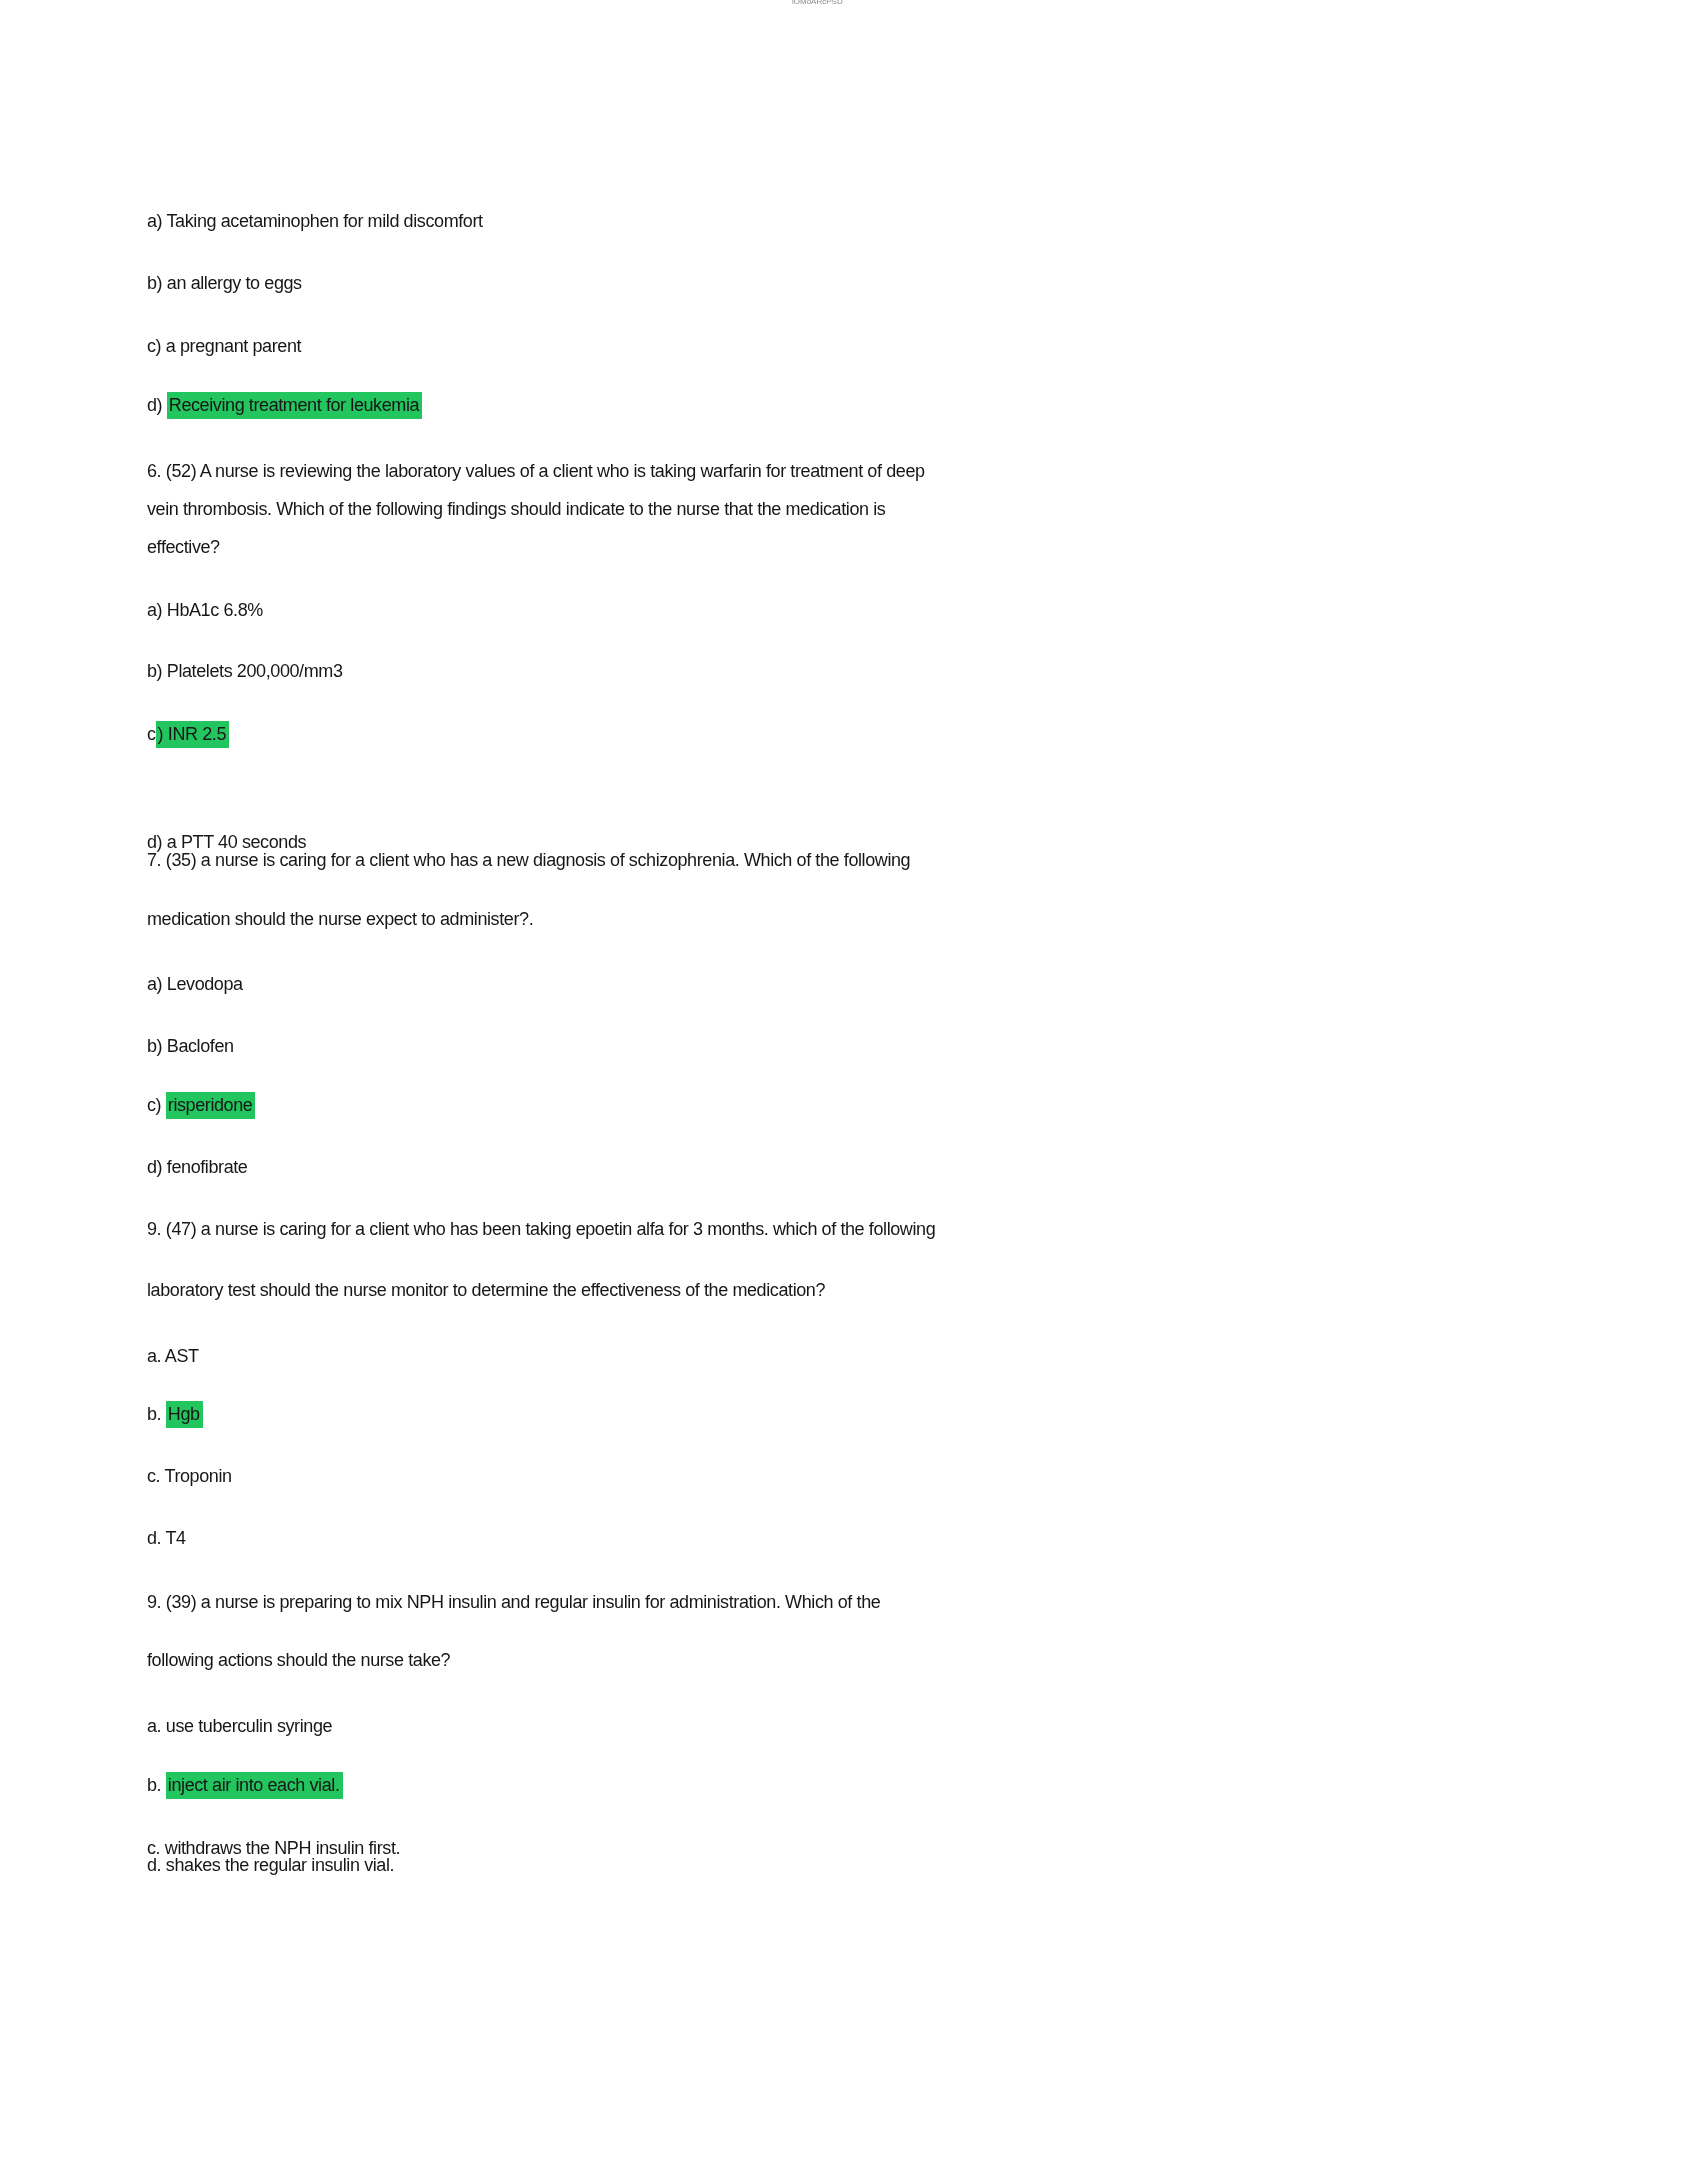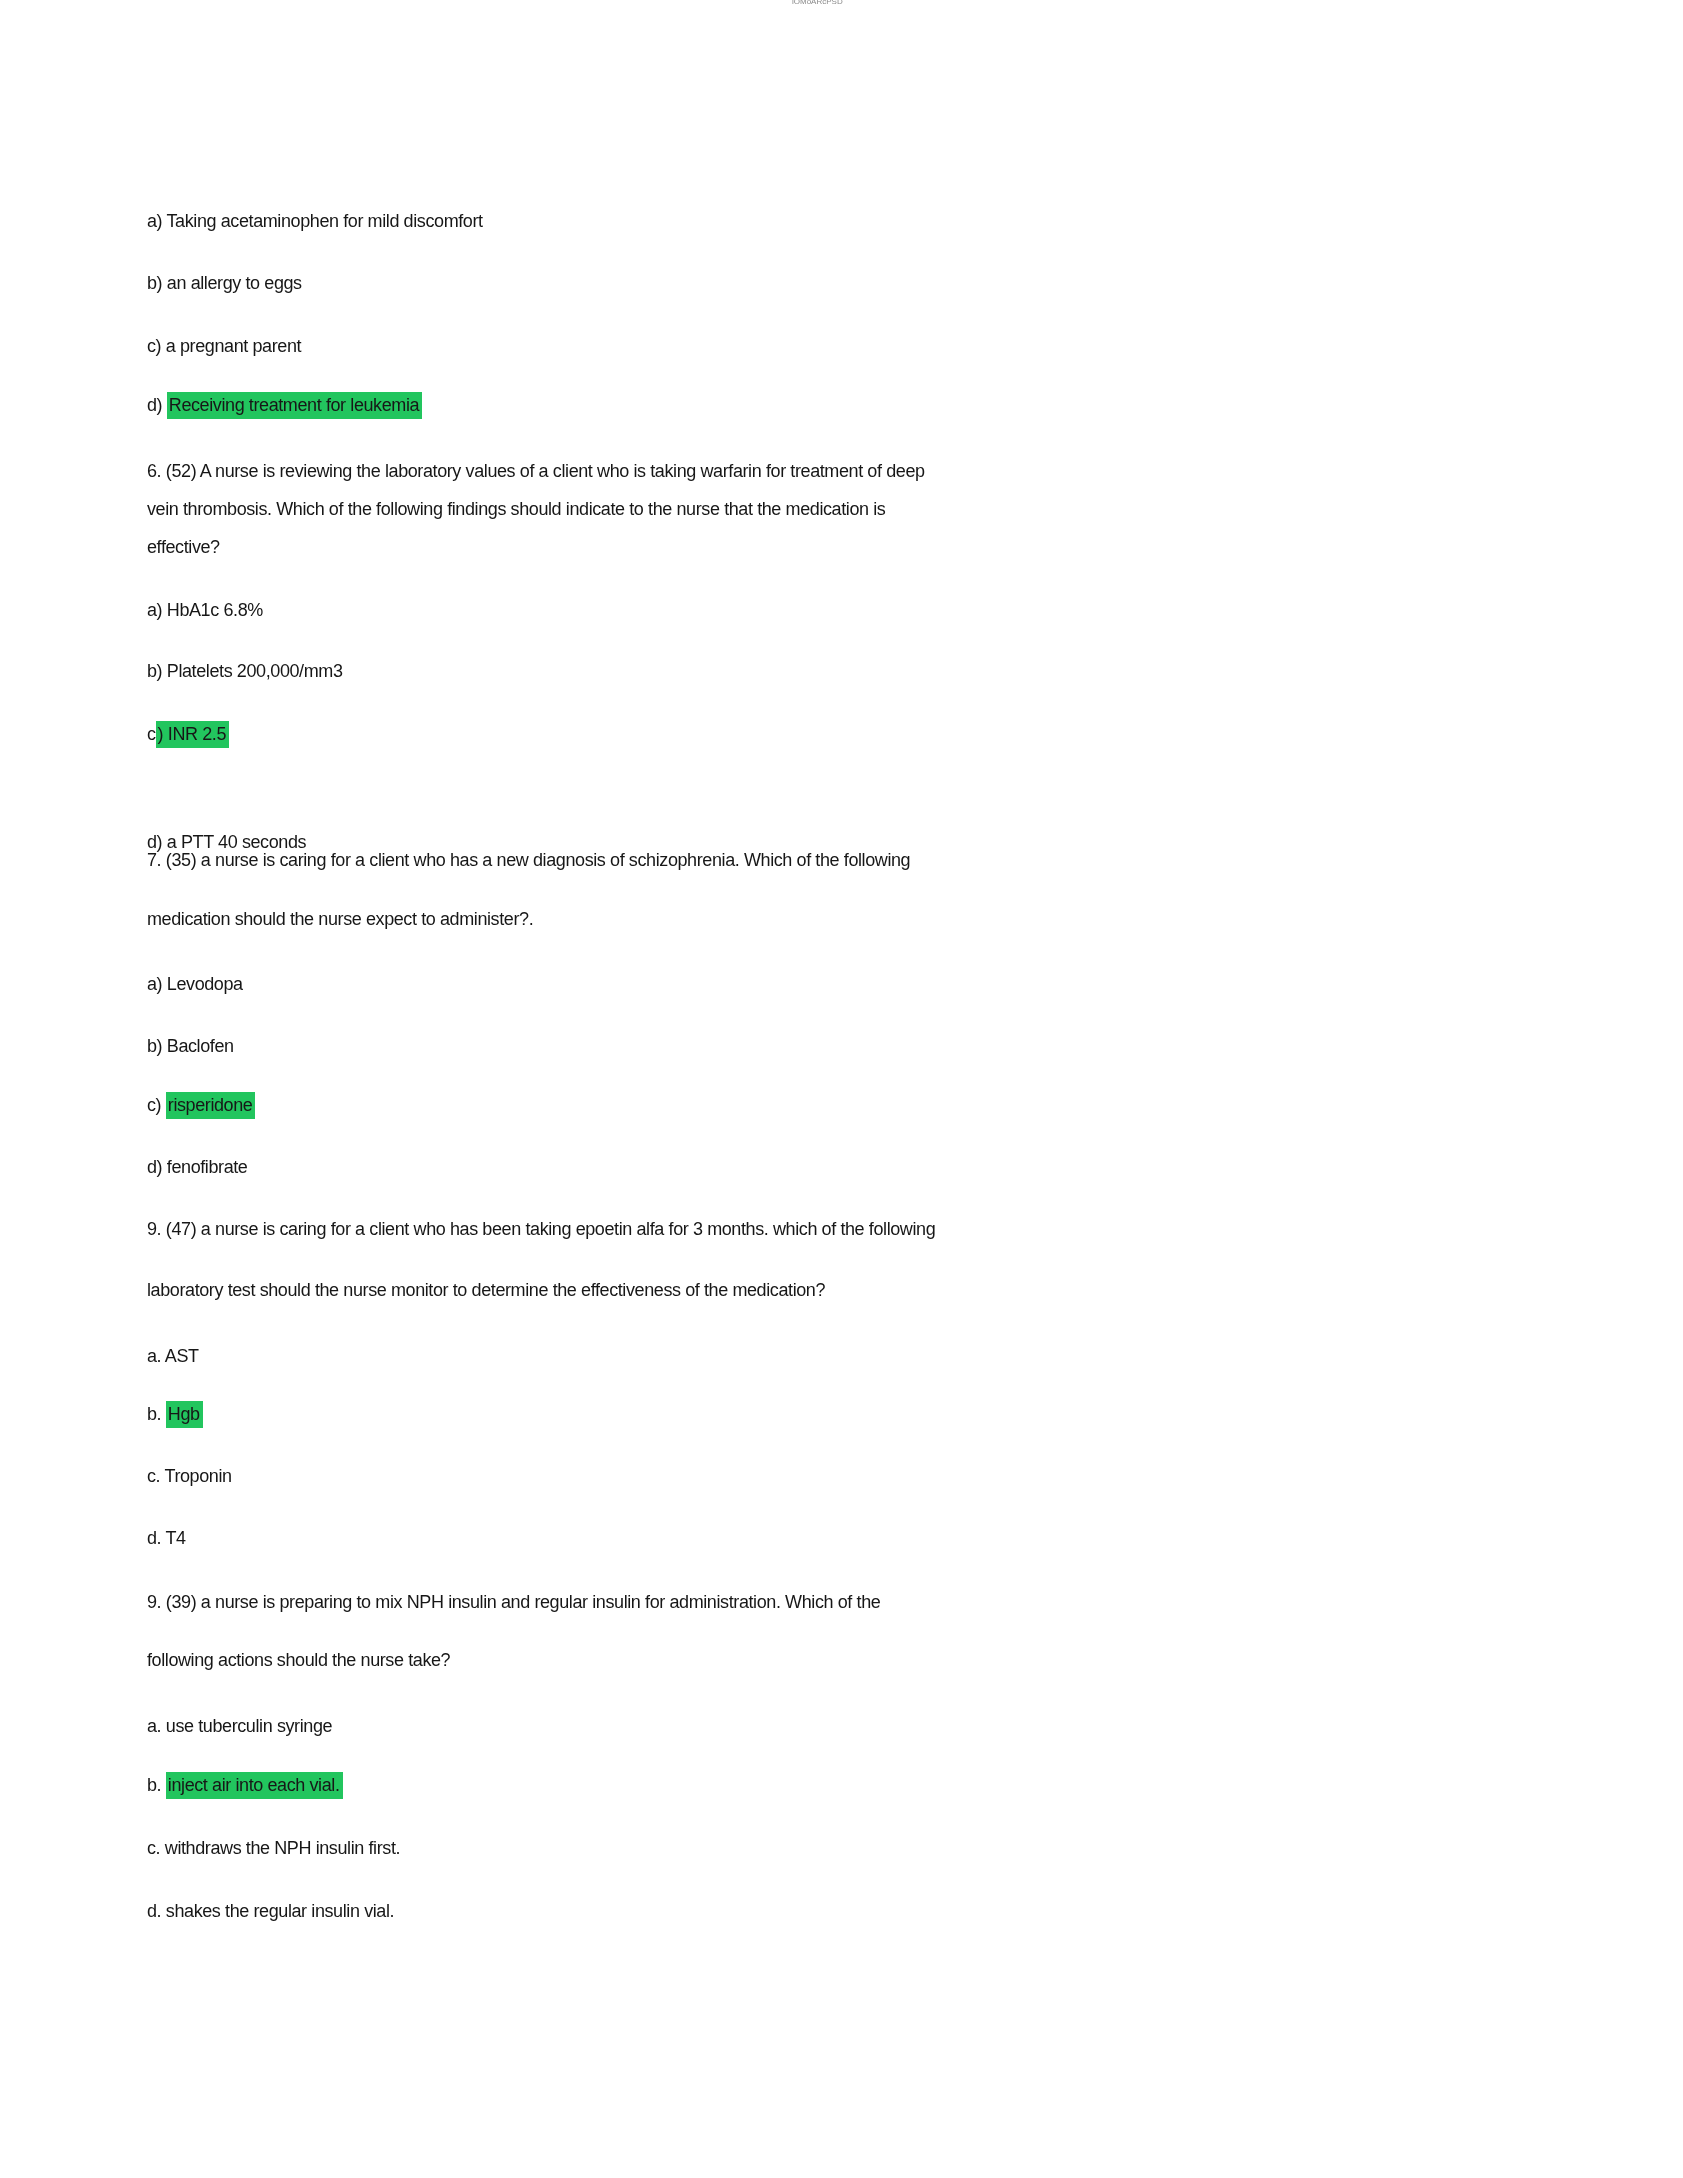--- a/index.html
+++ b/index.html
@@ -72,16 +72,16 @@
   <p class="ln" style="top:1330px">a. AST</p>
   <p class="ln" style="top:1388px"><span>b. </span><span class="hl">Hgb</span></p>
   <p class="ln" style="top:1450px">c. Troponin</p>
   <p class="ln" style="top:1512px">d. T4</p>
 
   <p class="ln" style="top:1576px">9. (39) a nurse is preparing to mix NPH insulin and regular insulin for administration. Which of the</p>
   <p class="ln" style="top:1634px">following actions should the nurse take?</p>
   <p class="ln" style="top:1700px">a. use tuberculin syringe</p>
   <p class="ln" style="top:1759px"><span>b. </span><span class="hl">inject air into each vial.</span></p>
   <p class="ln" style="top:1822px">c. withdraws the NPH insulin first.</p>
-  <p class="ln" style="top:1885px">d. shakes the regular insulin vial.</p>
+  <p class="ln" style="top:1839px">d. shakes the regular insulin vial.</p>
 
 </div>
 
 
 </body></html>

